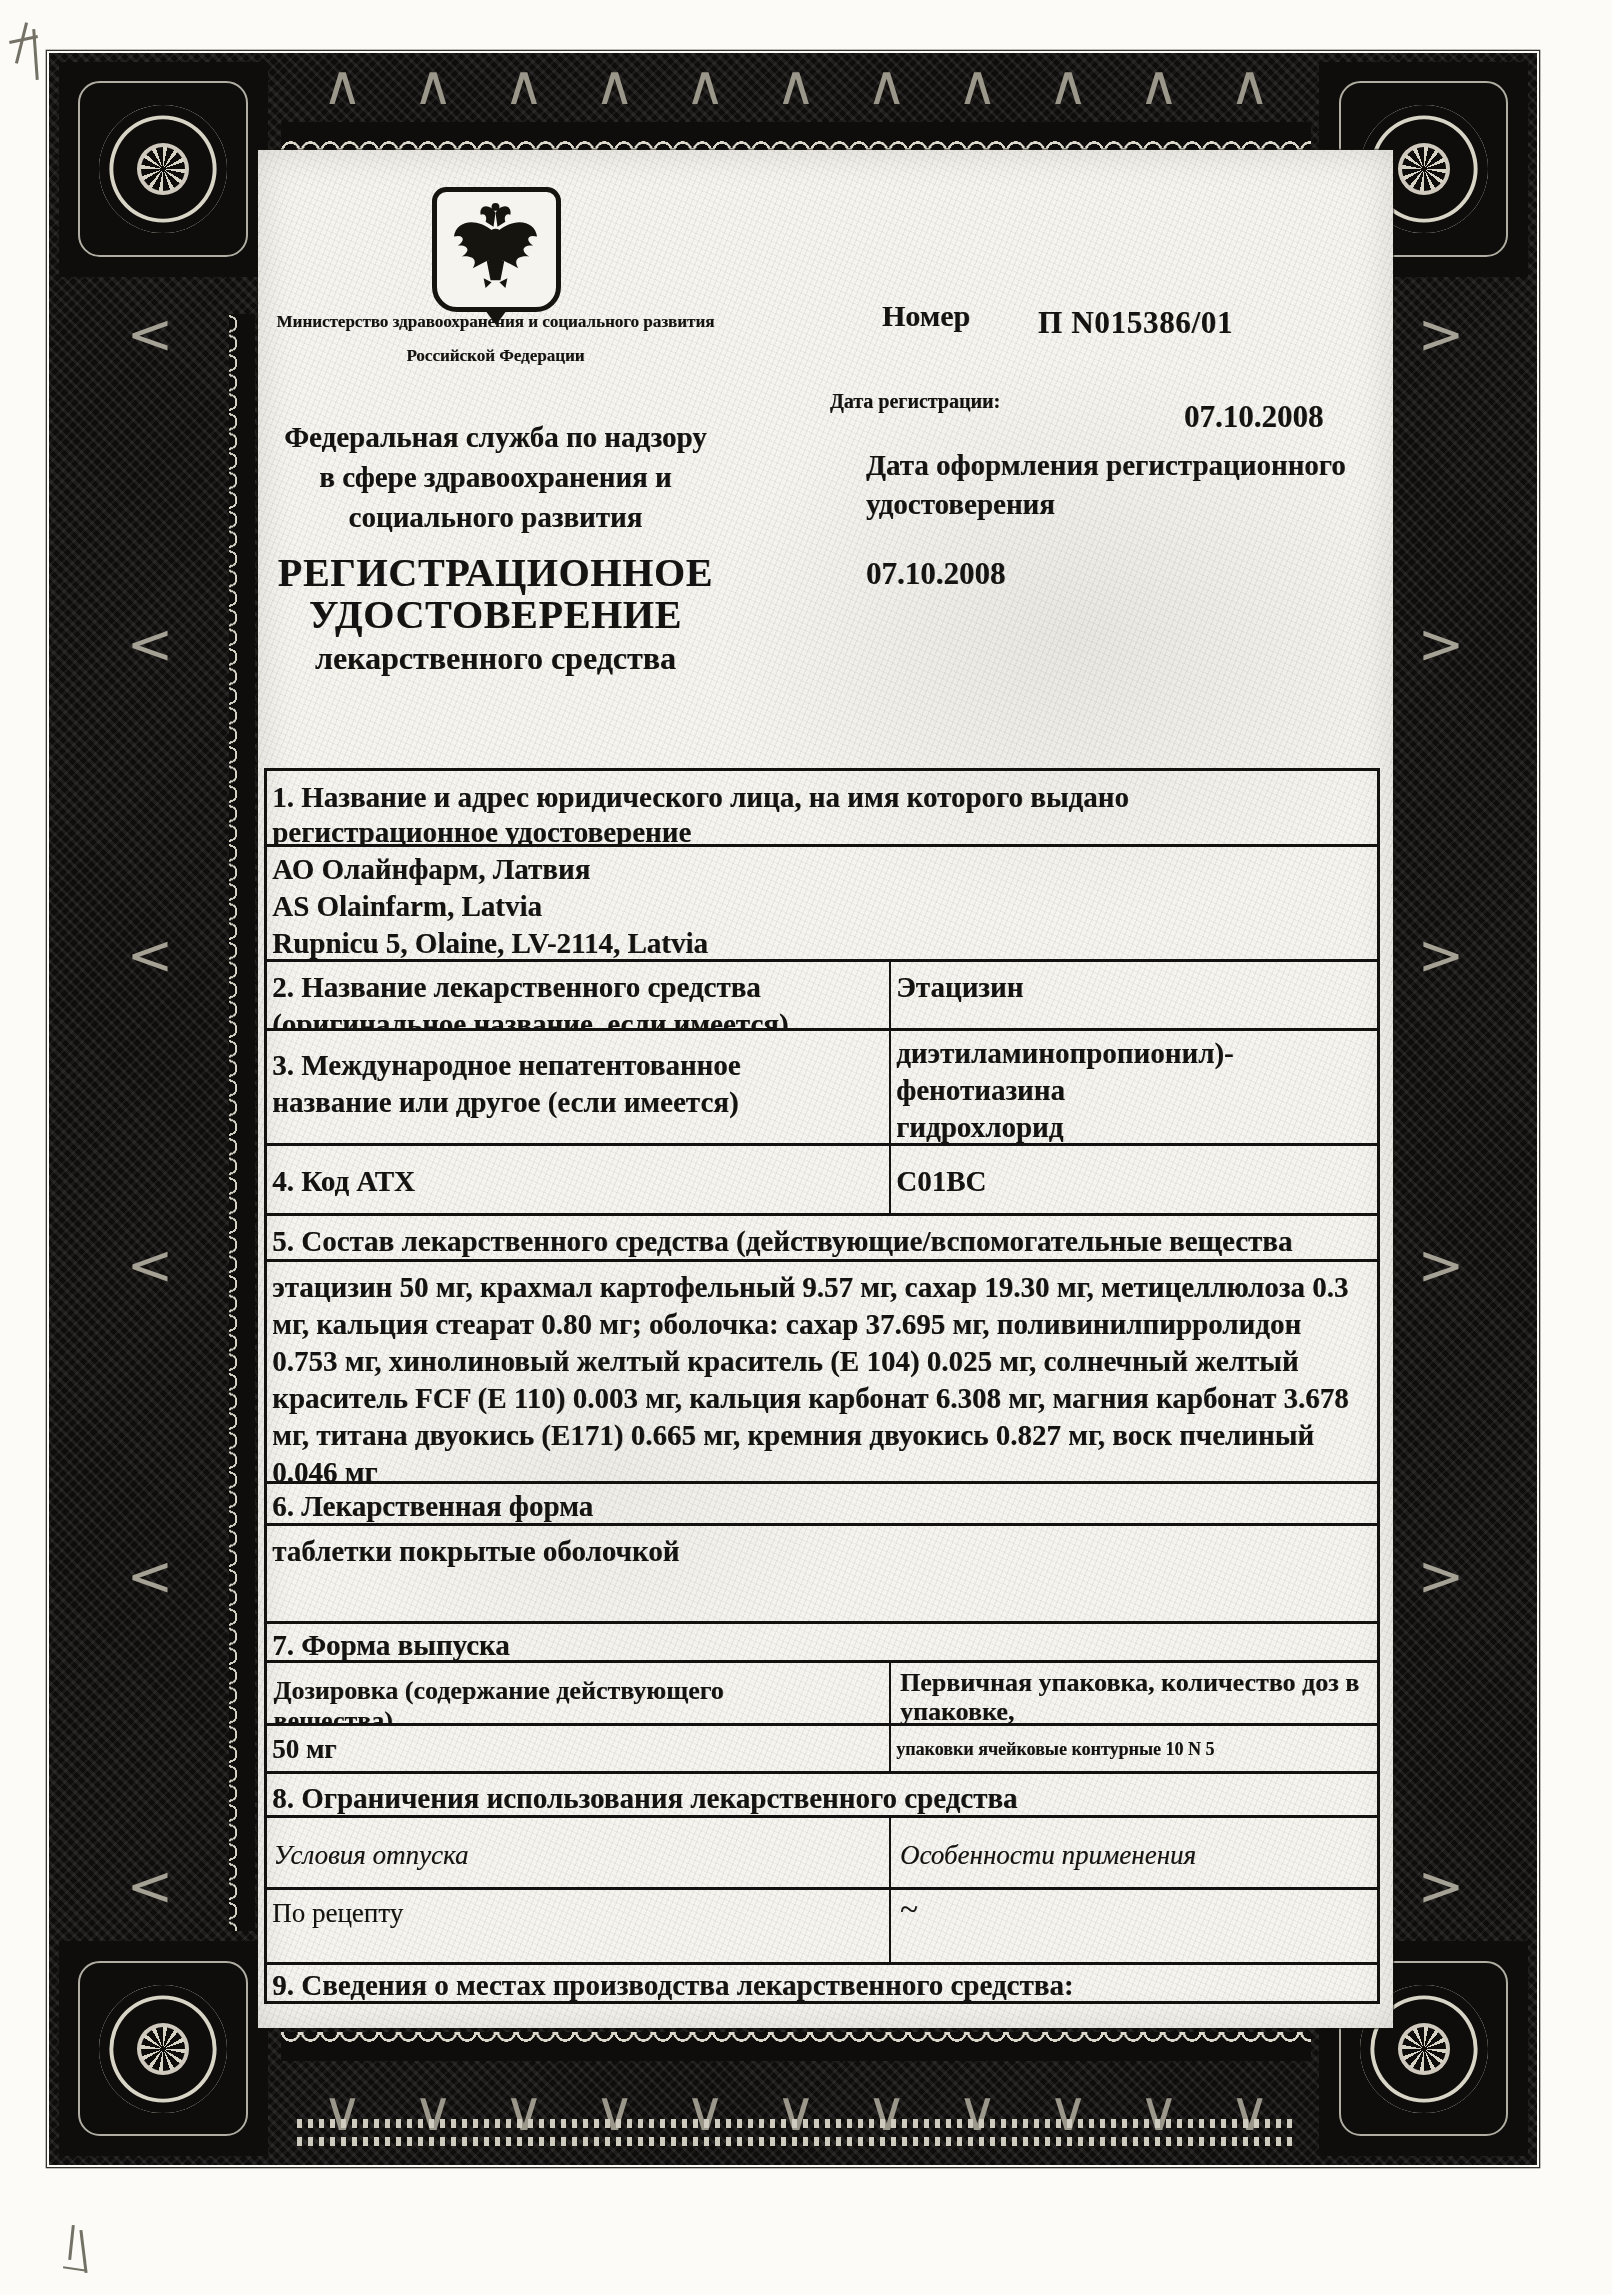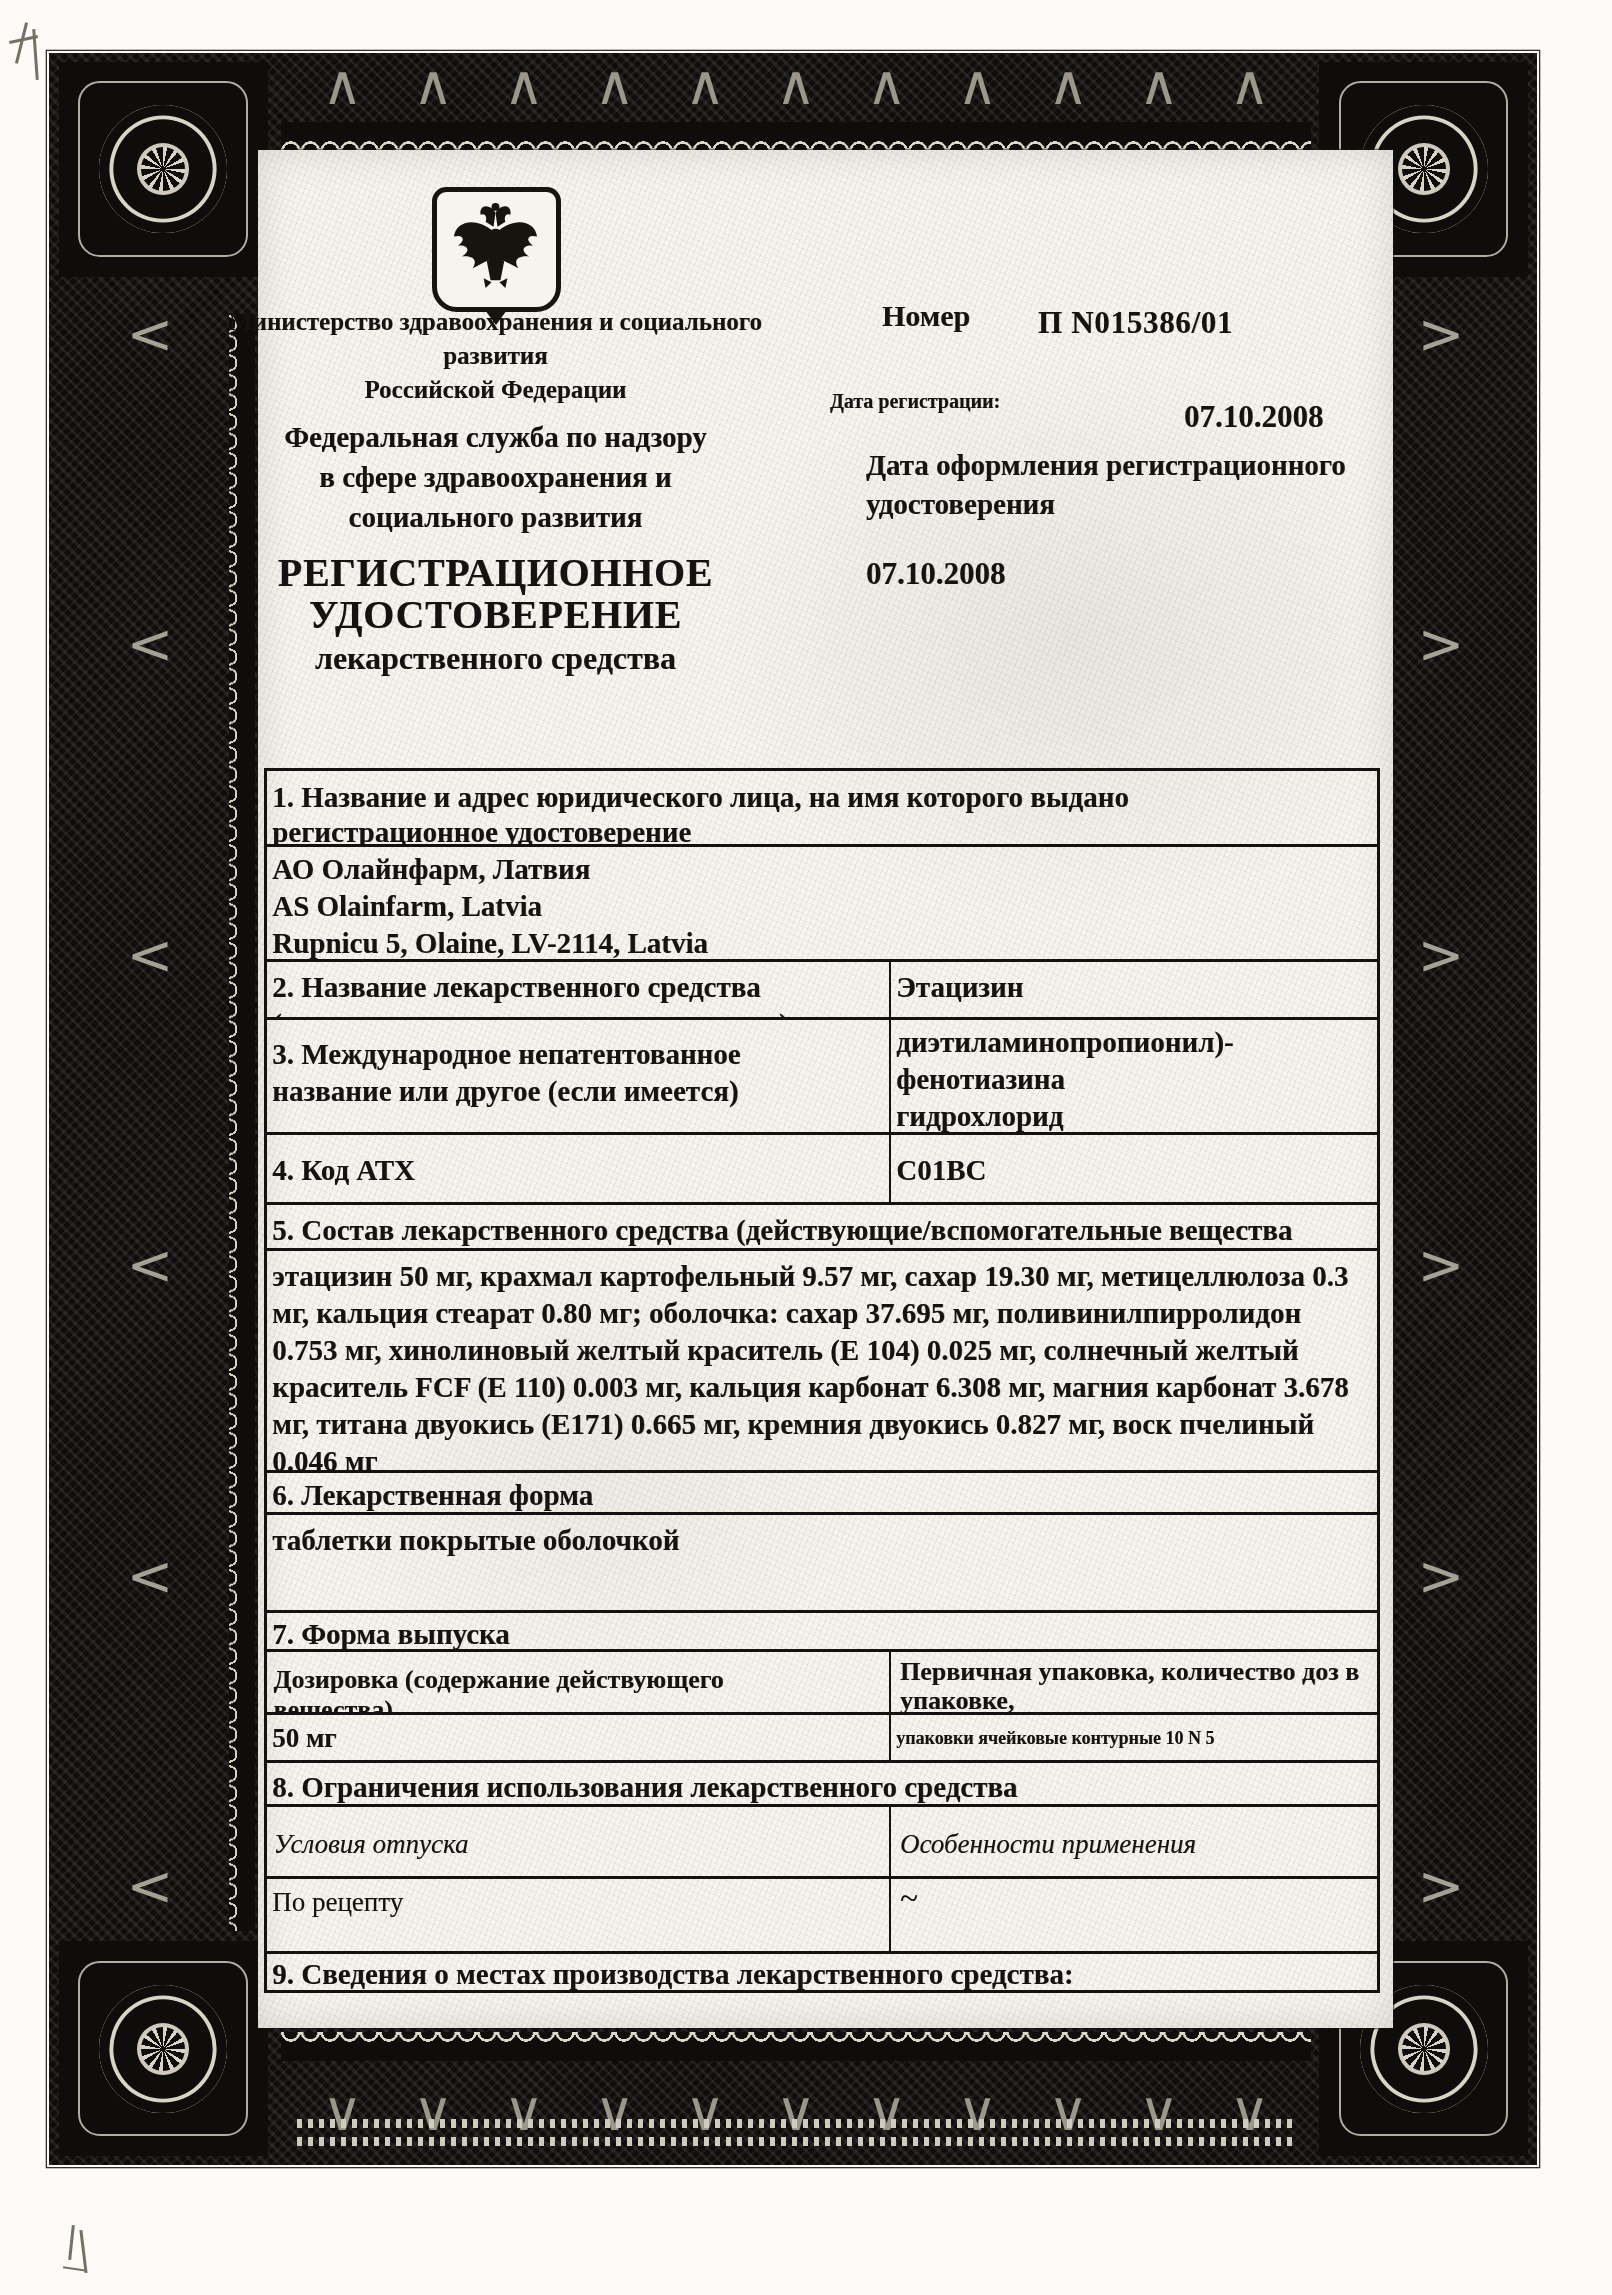--- a/index.html
+++ b/index.html
@@ -72,21 +72,21 @@
     border:5.9px solid #15140f;border-radius:14.3px 14.3px 25px 25px;
     background:#f6f4ee;box-sizing:border-box;
   }
   .shield::after{
     content:"";position:absolute;left:50%;bottom:-18px;margin-left:-11.7px;
     border-left:11.7px solid transparent;border-right:11.7px solid transparent;
     border-top:15.7px solid #15140f;
   }
   .eagle{position:absolute;left:9px;top:5.2px;width:99px;height:99px;}
   .hblock{position:absolute;text-align:center;font-weight:bold;}
-  .ministry{left:228px;top:305px;width:535px;font-size:25px;line-height:34px;}
+  .ministry{left:228px;top:305px;width:535px;font-size:17px;line-height:34px;}
   .fedserv{left:228px;top:417px;width:535px;font-size:29px;line-height:40px;}
   .doctitle{left:228px;top:552px;width:535px;font-size:40px;line-height:42px;letter-spacing:0.7px;}
   .docsub{left:228px;top:640px;width:535px;font-size:32px;font-weight:bold;text-align:center;}
   .rlabel,.rvalue{position:absolute;font-weight:bold;}
   .num-label{left:882px;top:299px;font-size:30px;}
   .num-value{left:1038px;top:305px;font-size:31px;letter-spacing:0.7px;}
   .regdate-label{left:830px;top:390px;font-size:20px;}
   .regdate-value{left:1184px;top:399px;font-size:31px;}
   .issue-label{left:866px;top:446px;width:502px;font-size:29px;line-height:39px;font-weight:bold;}
   .issue-value{left:866px;top:556px;font-size:31px;}
@@ -238,21 +238,21 @@
   </div>
 
   <div class="row" style="height:115px">
     <div class="bodytxt smudge">
       <div>АО Олайнфарм, Латвия</div>
       <div>AS Olainfarm, Latvia</div>
       <div>Rupnicu 5, Olaine, LV-2114, Latvia</div>
     </div>
   </div>
 
-  <div class="row" style="height:58px">
+  <div class="row" style="height:69px">
     <div class="cells">
       <div class="cl bodytxt smudge" style="padding-top:6.5px">
         <div>2. Название лекарственного средства</div>
         <div>(оригинальное название, если имеется)</div>
       </div>
       <div class="cr bodytxt smudge" style="padding-top:6.5px">Этацизин</div>
     </div>
   </div>
 
   <div class="row" style="height:115px">

